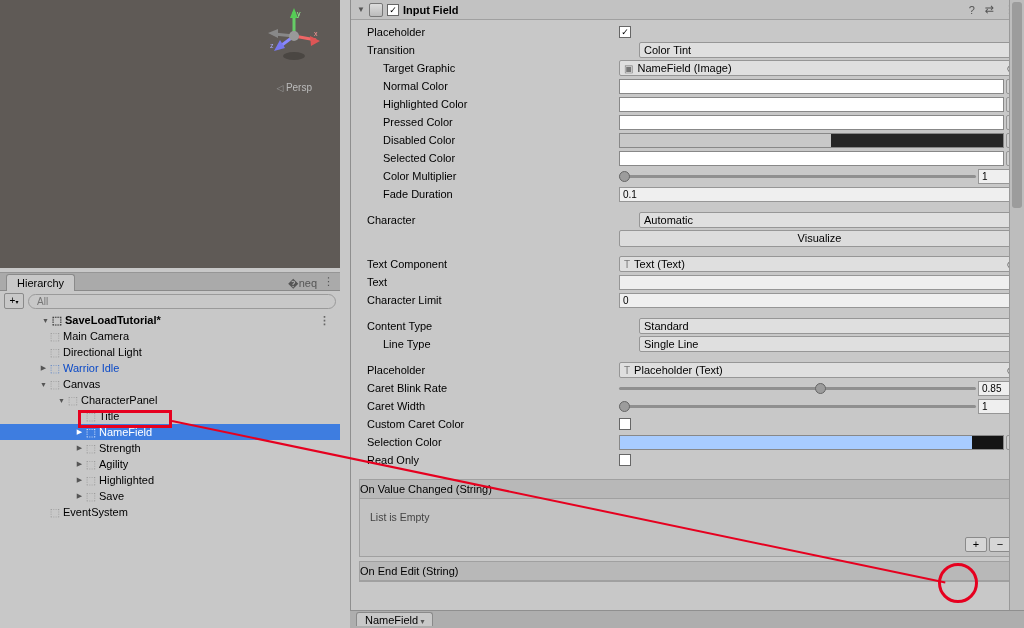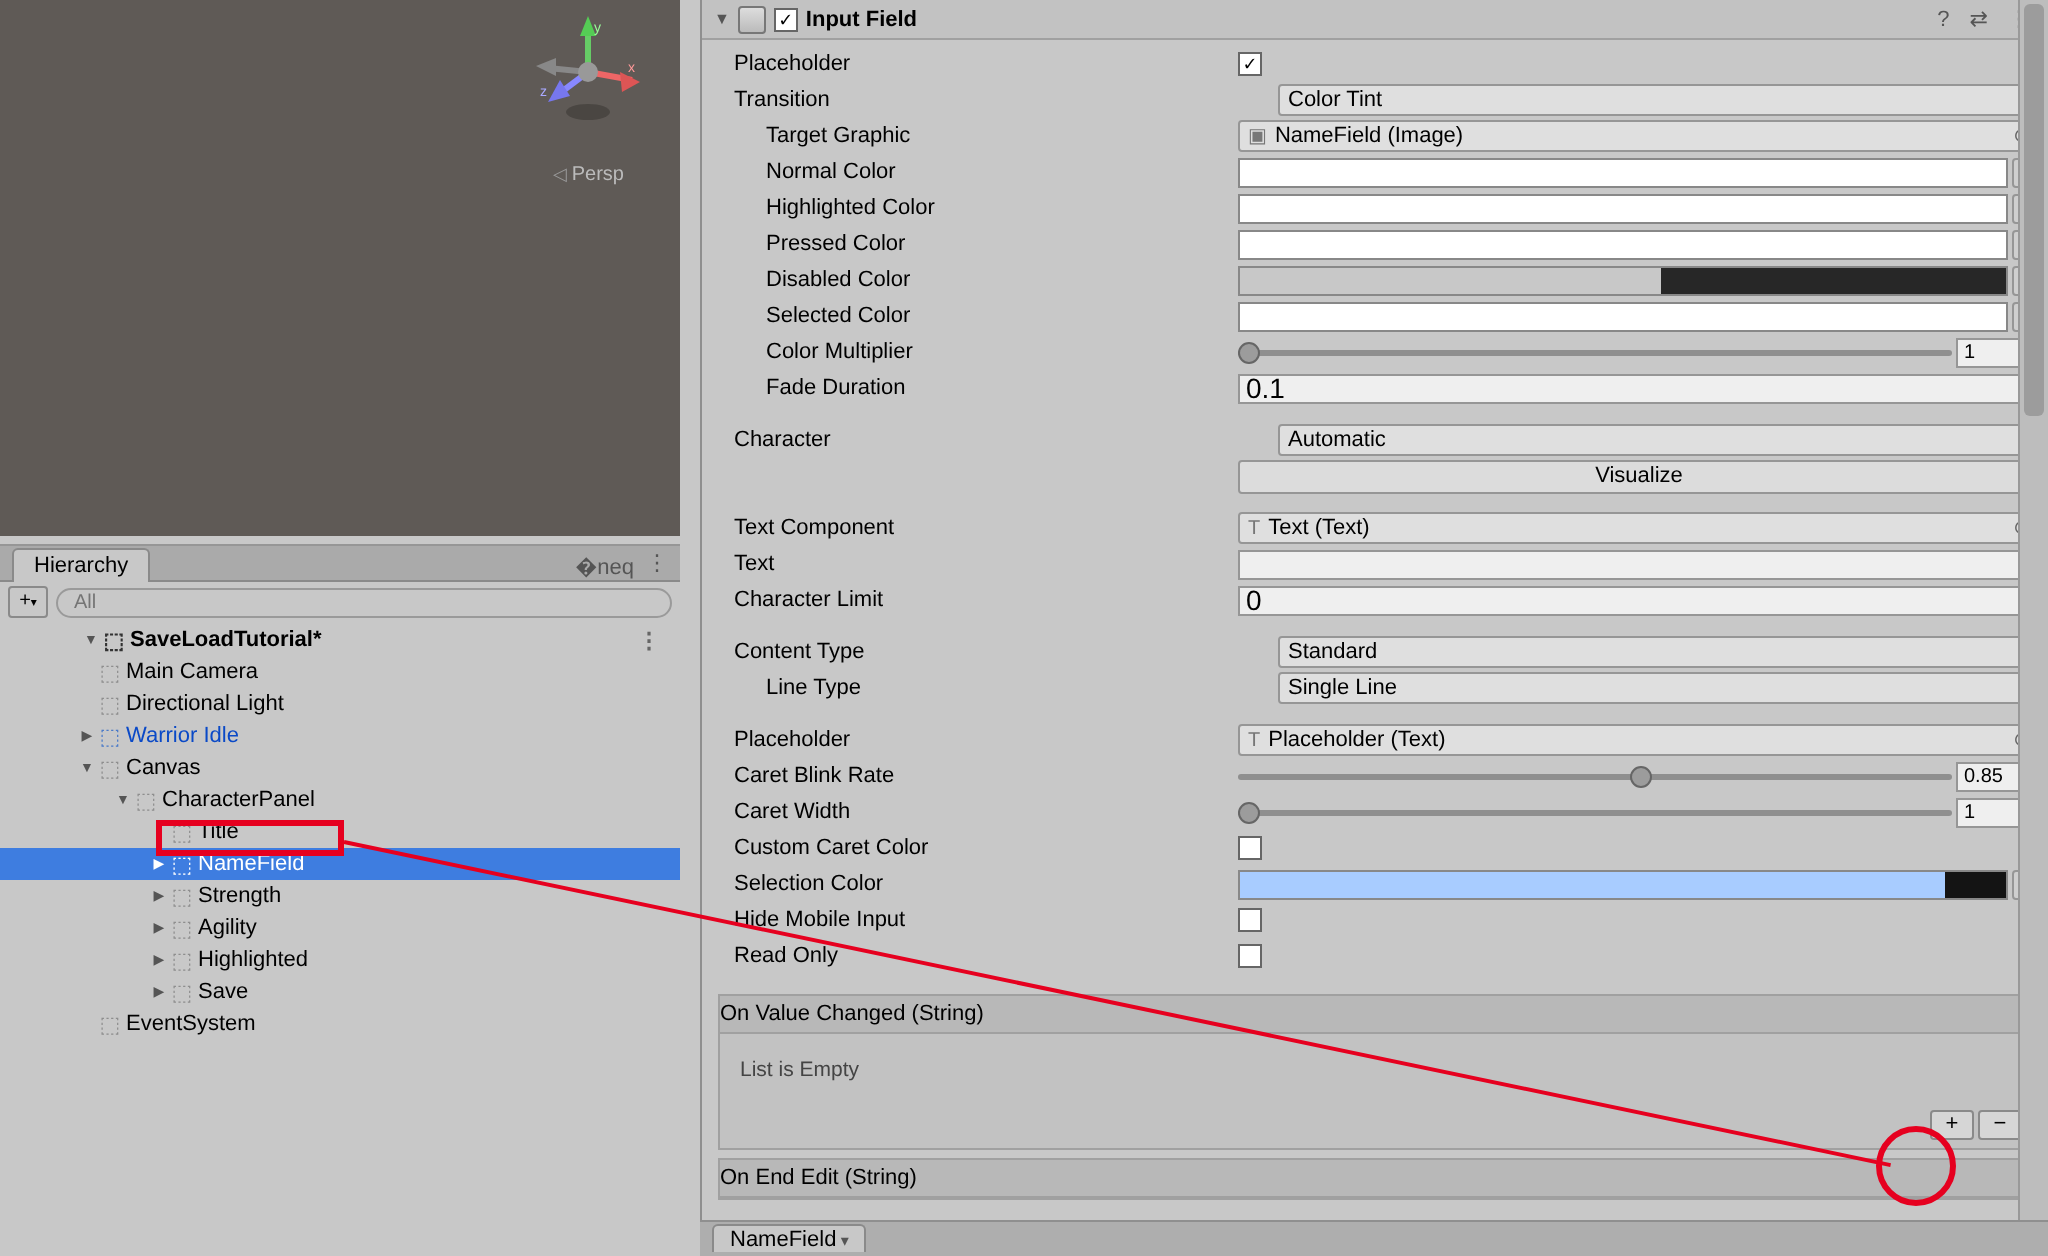--- a/index.html
+++ b/index.html
@@ -58,21 +58,21 @@
   .objfield .oicon { color:#777; font-size:10px;}
   .objfield .odot { margin-left:auto; color:#666; font-size:10px;}
   .colorswatch { flex:1; height:15px; background:#fff; border:1px solid #888;}
   .colorswatch.disabled { background:linear-gradient(to right, #c8c8c8 0%, #c8c8c8 55%, #272727 55%, #272727 100%);}
   .colorswatch.sel { background:linear-gradient(to right, #a8ccff 0%, #a8ccff 92%, #141414 92%, #141414 100%);}
   .eyedrop { width:14px; height:15px; background:#cfcfcf; border:1px solid #969696; border-radius:2px; text-align:center; line-height:13px; font-size:9px;}
   .slider { flex:1; height:16px; position:relative; display:flex; align-items:center;}
   .slider .track { flex:1; height:3px; background:#8f8f8f; border-radius:2px;}
   .slider .thumb { position:absolute; width:11px; height:11px; background:#9c9c9c; border:1px solid #666; border-radius:50%;}
   .numfield { width:42px; height:15px; background:#efefef; border:1px solid #969696; padding:0 3px; font-size:10px;}
-  .txtfield { flex:1; height:15px; background:#efefef; border:1px solid #969696; padding:0 3px; font-size:14px;}
+  .txtfield { flex:1; height:15px; background:#efefef; border:1px solid #969696; padding:0 3px; font-size:10px;}
   .wide-btn { flex:1; height:17px; background:#dcdcdc; border:1px solid #969696; border-radius:2px; text-align:center; line-height:15px;}
   .spacer { height:8px; }
 
   .eventbox { margin:4px 8px 2px 8px; border:1px solid #a0a0a0; background:#c2c2c2;}
   .eventbox .ehead { background:#b8b8b8; border-bottom:1px solid #a0a0a0; padding:3px 0;}
   .eventbox .ebody { padding:12px 10px; color:#444; font-size:10.5px;}
   .eventbox .efoot { display:flex; justify-content:flex-end; padding:2px 4px 4px; gap:2px;}
   .smbtn { width:22px; height:15px; background:#d6d6d6; border:1px solid #8a8a8a; border-radius:2px; text-align:center; line-height:12px; font-size:11px;}
 
   .bottom-tab { position:absolute; left:350px; bottom:0; right:0; height:18px; background:#aeaeae; border-top:1px solid #8f8f8f;}
@@ -386,26 +386,20 @@
         </div>
       </div>
     <div class="prop">
         <div class="plabel">Selection Color</div>
       <div class="pval">
           <div class="colorswatch sel"></div>
           <div class="eyedrop">✎</div>
         </div>
       </div>
     <div class="prop">
-        <div class="plabel">Hide Mobile Input</div>
-      <div class="pval">
-          <div class="chkbox"></div>
-        </div>
-      </div>
-    <div class="prop">
         <div class="plabel">Read Only</div>
       <div class="pval">
           <div class="chkbox"></div>
         </div>
       </div>
   </div>
 
   <div class="eventbox">
     <div class="ehead">On Value Changed (String)</div>
     <div class="ebody">List is Empty</div>

